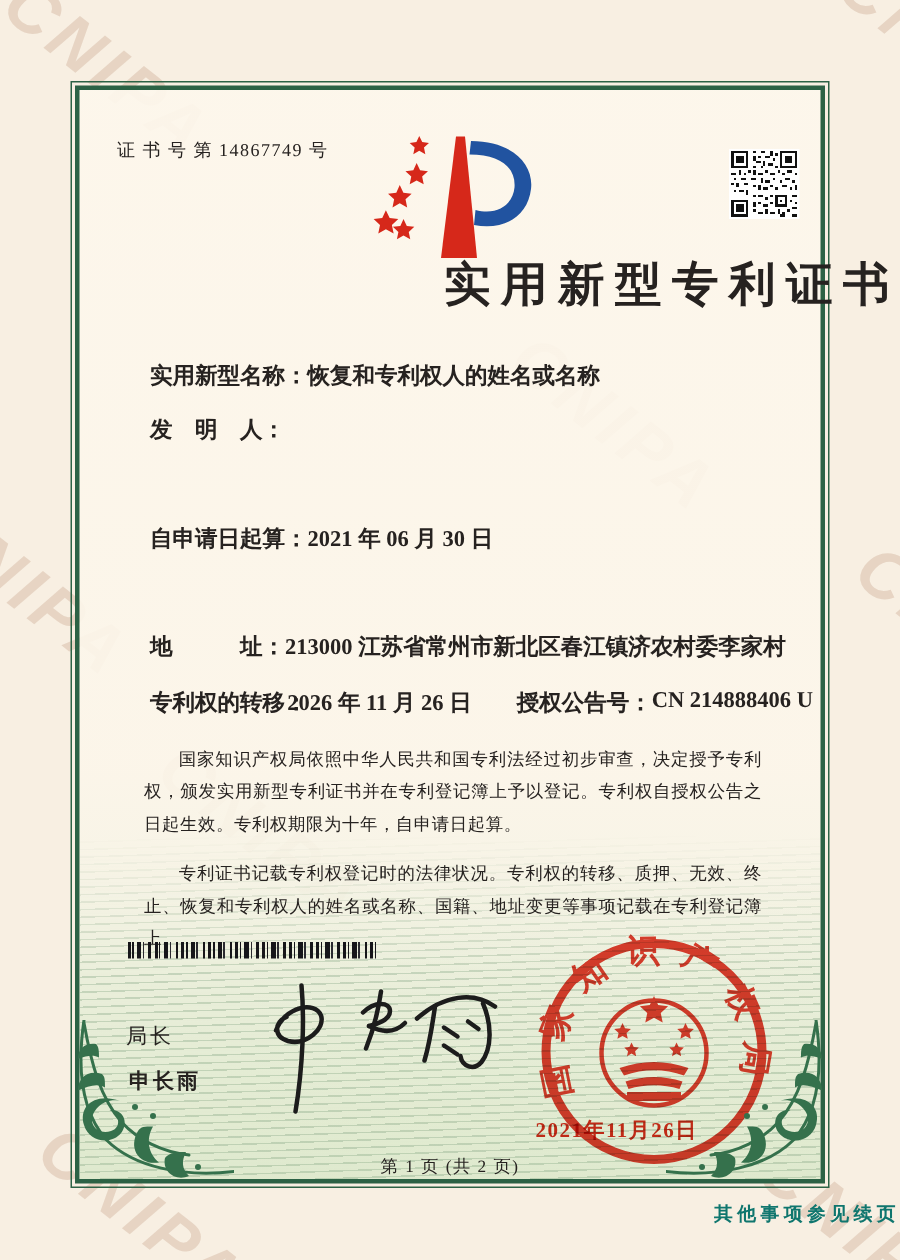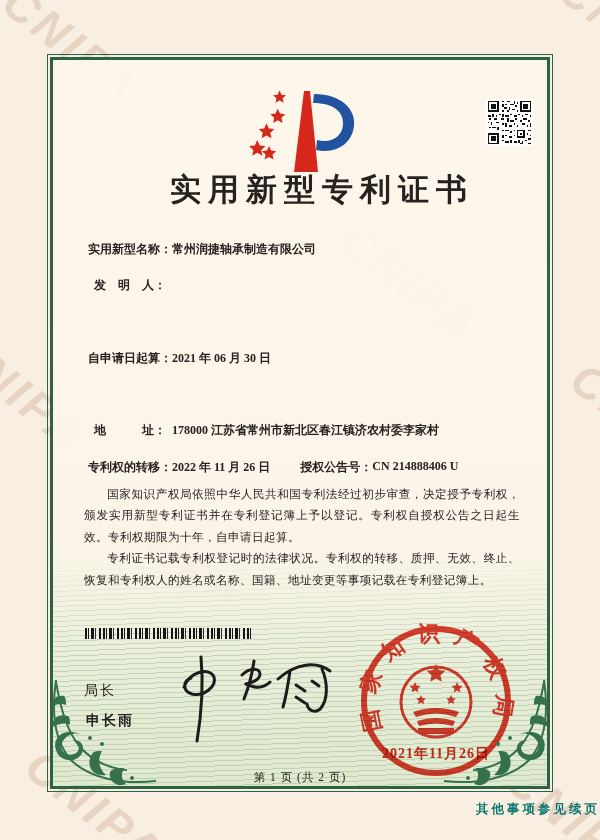--- a/index.html
+++ b/index.html
@@ -29,47 +29,47 @@
       repeating-linear-gradient(178deg,rgba(128,162,128,.35) 0 1px,rgba(128,162,128,0) 1px 5px),
       linear-gradient(180deg,rgba(228,238,214,0) 0%,rgba(222,233,206,.55) 55%,rgba(218,231,201,.75) 100%);
     -webkit-mask-image:linear-gradient(180deg,transparent 0%,#000 40%);
     mask-image:linear-gradient(180deg,transparent 0%,#000 40%);
   }
   .abs{position:absolute;}
   .cert-no{left:78px;top:92px;font-size:12px;letter-spacing:1px;z-index:3;}
   .logo{left:244px;top:90px;z-index:3;}
   .qr{left:486px;top:99px;z-index:3;}
   .title{
-    left:0;right:0;top:169px;text-align:center;z-index:3;
+    left:0;right:0;top:169px;text-align:right;z-index:3;
     font-size:31px;font-weight:700;letter-spacing:7px;white-space:nowrap;padding-left:44px;
   }
-  .field{left:88px;right:58px;display:flex;font-size:12px;z-index:3;white-space:pre;text-align:center;}
+  .field{left:100px;right:58px;display:flex;font-size:15px;z-index:3;white-space:pre;text-align:center;}
   .f-label{min-width:84px;font-weight:700;}
   .f-value{font-weight:600;}
   .pair2{margin-left:30px;display:flex;}
   .body-par{
     left:84px;width:436px;z-index:3;
     font-size:11.6px;line-height:21.4px;text-align:justify;
   }
-  .body-par p{margin:0;text-indent:2em;letter-spacing:.4px;}
+  .body-par p{margin:12px;text-indent:2em;letter-spacing:.4px;}
   .barcode{
     left:85px;top:628px;width:166px;height:11px;z-index:3;
     background-image:repeating-linear-gradient(90deg,
       #16161a 0 2px,transparent 2px 3px,
       #16161a 3px 4px,transparent 4px 6px,
       #16161a 6px 9px,transparent 9px 10px,
       #2a2a30 10px 11px,transparent 11px 14px,
       #16161a 14px 16px,transparent 16px 18px);
   }
   .director-title{left:84px;top:682px;font-size:14px;font-weight:400;letter-spacing:2px;z-index:3;}
   .director-name{left:86px;top:712px;font-size:14px;font-weight:700;letter-spacing:2px;z-index:3;}
   .signature{left:150px;top:645px;z-index:3;}
   .seal{left:357px;top:622px;z-index:4;mix-blend-mode:multiply;opacity:.93;}
   .seal-date{
-    left:357px;top:745px;width:158px;text-align:center;z-index:5;
+    left:357px;top:745px;width:158px;z-index:5;
     color:#d92d1a;font-size:14px;font-weight:700;letter-spacing:1px;
     mix-blend-mode:multiply;white-space:nowrap;
   }
   .page-info{left:0;right:0;top:770px;text-align:center;font-size:11.5px;letter-spacing:1px;z-index:3;}
   .cont-note{
     left:0;right:0;top:801px;text-align:right;z-index:3;
     font-size:12.5px;letter-spacing:3px;color:#0f766e;font-weight:600;
   }
   .ornament{position:absolute;z-index:4;pointer-events:none;}
   .orn-left{left:44px;top:680px;}
@@ -86,20 +86,21 @@
   <div class="wm" style="left:548px;top:5px">CNIPA</div>
   <div class="wm" style="left:560px;top:395px">CNIPA</div>
   <div class="wm" style="left:95px;top:528px">CNIPA</div>
   <div class="wm" style="left:15px;top:782px">CNIPA</div>
   <div class="wm" style="left:495px;top:795px">CNIPA</div>
 
   <div class="cert">
     <div class="guilloche"></div>
   </div>
 
+  <div class="abs cert-no">证 书 号 第 14867749 号</div>
 
   <svg class="abs logo" width="112" height="84" viewBox="0 0 112 84">
     <g fill="#d6281a">
       <polygon points="60,1 66,1 74,82 50,82"></polygon>
       <path d="M55,14 l2.2,4.6 5,.6 -3.7,3.4 1,4.9 -4.5,-2.5 -4.4,2.5 1,-4.9 -3.7,-3.4 5,-.6 Z" transform="translate(-14,-12) scale(0.9)"></path>
       <path d="M55,14 l2.2,4.6 5,.6 -3.7,3.4 1,4.9 -4.5,-2.5 -4.4,2.5 1,-4.9 -3.7,-3.4 5,-.6 Z" transform="translate(-24,4) scale(1.05)"></path>
       <path d="M55,14 l2.2,4.6 5,.6 -3.7,3.4 1,4.9 -4.5,-2.5 -4.4,2.5 1,-4.9 -3.7,-3.4 5,-.6 Z" transform="translate(-38,18) scale(1.1)"></path>
       <path d="M55,14 l2.2,4.6 5,.6 -3.7,3.4 1,4.9 -4.5,-2.5 -4.4,2.5 1,-4.9 -3.7,-3.4 5,-.6 Z" transform="translate(-50,34) scale(1.15)"></path>
       <path d="M55,14 l2.2,4.6 5,.6 -3.7,3.4 1,4.9 -4.5,-2.5 -4.4,2.5 1,-4.9 -3.7,-3.4 5,-.6 Z" transform="translate(-30,42) scale(1.0)"></path>
     </g>
@@ -125,36 +126,36 @@
         M10,19h1v1h-1z M12,19h2v1h-2z M15,20h1v1h-1z M17,19h1v1h-1z M26,19h2v1h-2z M25,21h1v1h-1z M27,22h1v1h-1z
         M10,22h1v2h-1z M12,22h1v1h-1z M14,23h2v1h-2z M17,22h1v1h-1z M26,24h2v1h-2z
         M10,25h1v1h-1z M12,26h2v1h-2z M15,25h1v2h-1z M17,26h2v1h-2z M20,25h1v2h-1z M22,26h1v1h-1z M24,25h1v1h-1z M26,27h2v1h-2z M21,27h2v1h-2z"></path>
     </g>
   </svg>
 
   <div class="abs title">实用新型专利证书</div>
 
   <div class="abs field" style="top:241px">
     <span class="f-label">实用新型名称：</span>
-    <span class="f-value">常州润捷轴承制造有限公司</span>
+    <span class="f-value">恢复和专利权人的姓名或名称</span>
   </div>
   <div class="abs field" style="top:277px">
     <span class="f-label">发　明　人：</span>
   </div>
   <div class="abs field" style="top:350px">
     <span class="f-label">自申请日起算：</span>
     <span class="f-value">2021 年 06 月 30 日</span>
   </div>
   <div class="abs field" style="top:422px">
     <span class="f-label">地　　　址：</span>
-    <span class="f-value">178000 江苏省常州市新北区春江镇济农村委李家村</span>
+    <span class="f-value">213000 江苏省常州市新北区春江镇济农村委李家村</span>
   </div>
   <div class="abs field" style="top:459px">
     <span class="f-label">专利权的转移：</span>
-    <span class="f-value">2022 年 11 月 26 日</span>
+    <span class="f-value">2026 年 11 月 26 日</span>
     <span class="pair2">
       <span class="f-label" style="min-width:0">授权公告号：</span>
       <span class="f-value">CN 214888406 U</span>
     </span>
   </div>
 
   <div class="abs body-par" style="top:484px">
     <p>国家知识产权局依照中华人民共和国专利法经过初步审查，决定授予专利权，颁发实用新型专利证书并在专利登记簿上予以登记。专利权自授权公告之日起生效。专利权期限为十年，自申请日起算。</p>
     <p>专利证书记载专利权登记时的法律状况。专利权的转移、质押、无效、终止、恢复和专利权人的姓名或名称、国籍、地址变更等事项记载在专利登记簿上。</p>
   </div>

